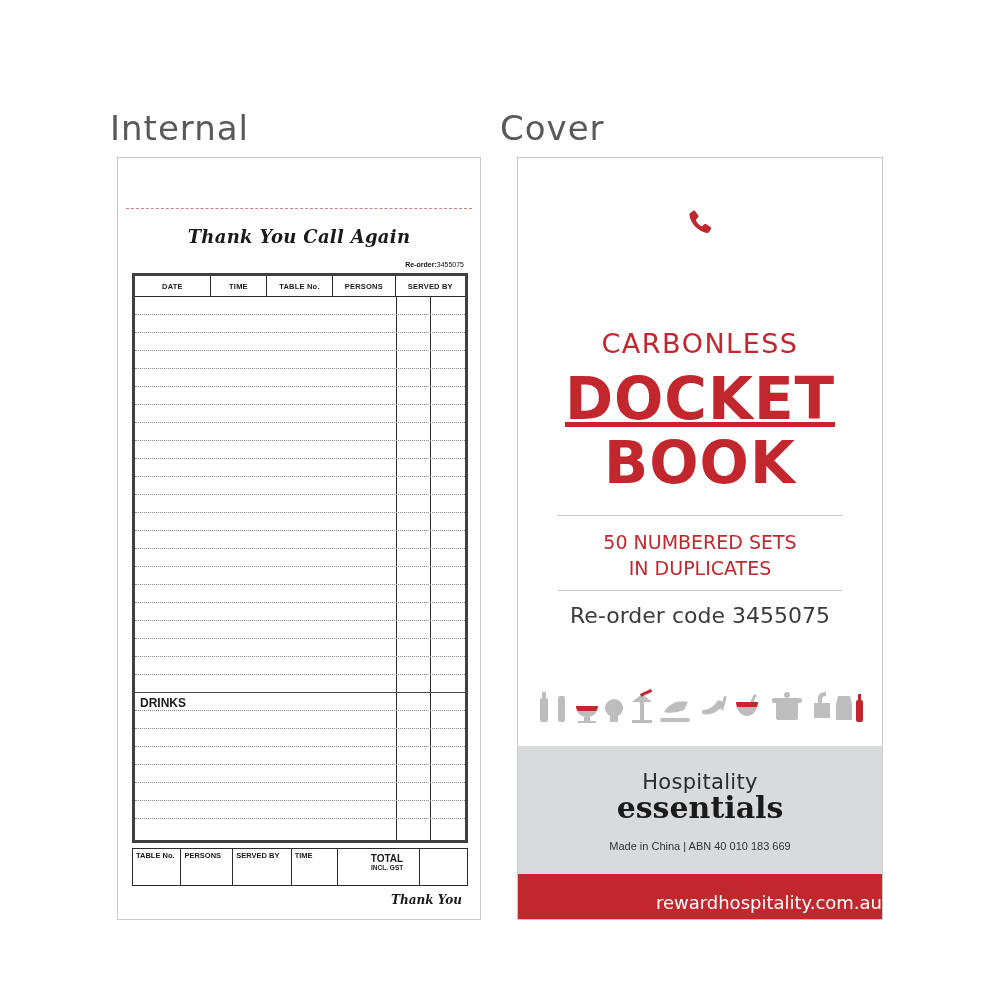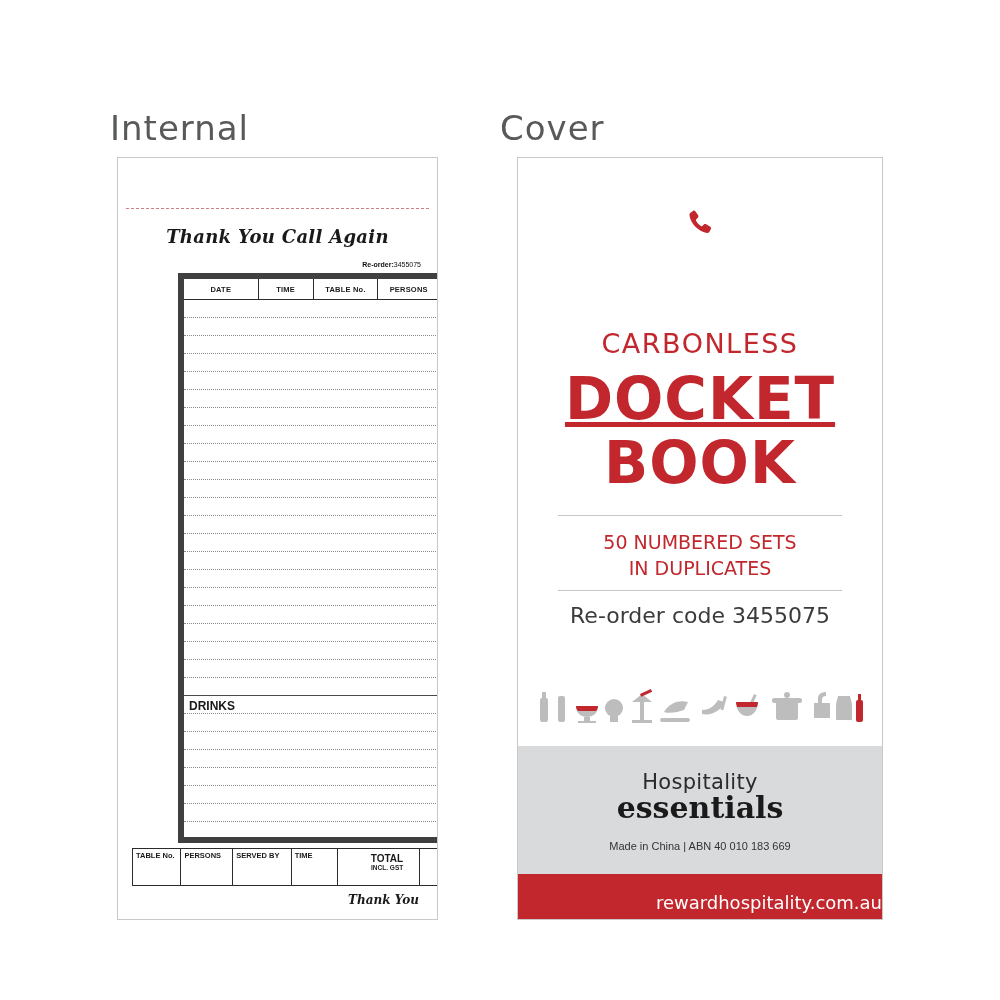--- a/index.html
+++ b/index.html
@@ -33,21 +33,21 @@
     margin-top: 8px;
   }
   #title-internal { left: 110px; width: 390px; }
   #title-cover    { left: 500px; width: 400px; }
 
   
   .internal-doc {
     position: absolute;
     left: 117px;
     top: 157px;
-    width: 321px;
+    width: 364px;
     height: 763px;
     background: #ffffff;
     border: 1px solid #c9c9c9;
     box-sizing: border-box;
     overflow: hidden;
   }
   .perf-line {
     position: absolute;
     left: 8px;
     right: 8px;
@@ -77,23 +77,22 @@
   }
   .reorder-line .code { font-weight: normal; }
 
   
   .tbl {
     position: absolute;
     left: 14px;
     top: 115px;
     width: 336px;
     height: 570px;
-    border: 6px solid #404040;
-    box-sizing: border-box;
-    margin-left: 46px;
+    border: 3px solid #404040;
+    box-sizing: border-box;
   }
   .hdr-row {
     position: relative;
     height: 20px;
     border-bottom: 1px solid #2b2b2b;
     display: flex;
   }
   .hdr-cell {
     font-size: 7.5px;
     font-weight: bold;

